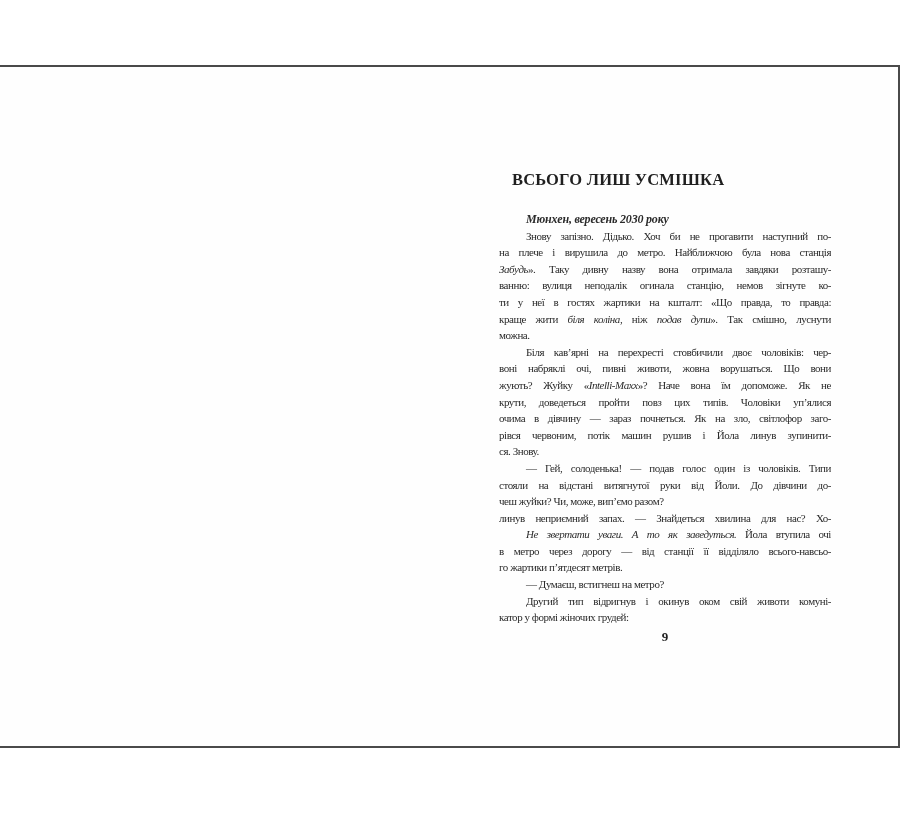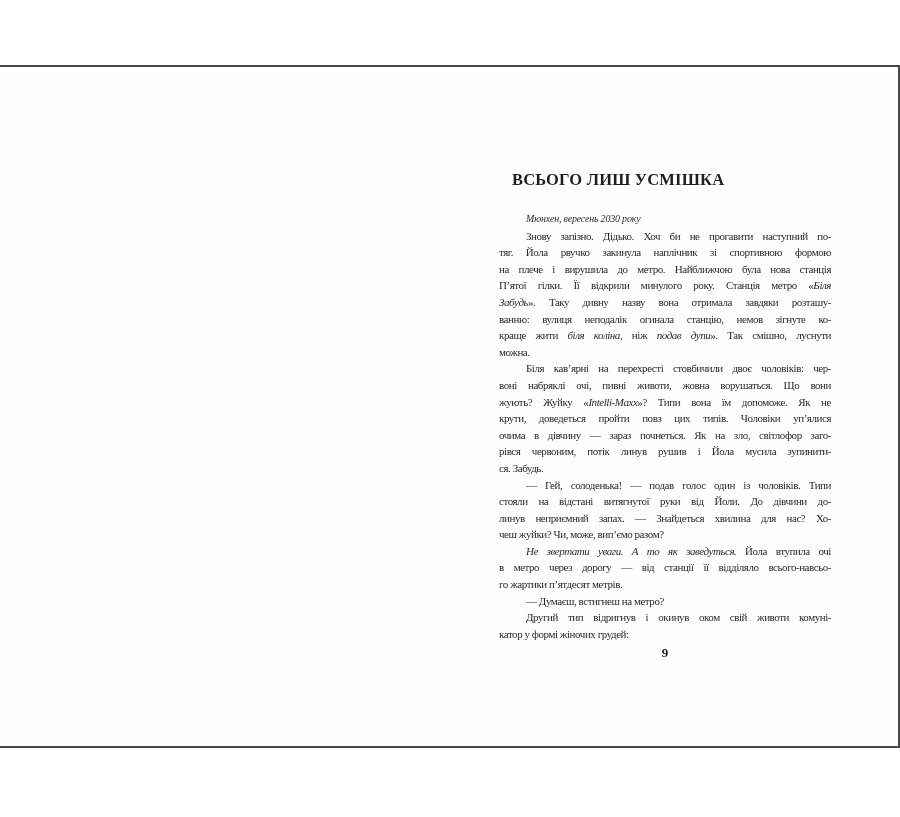--- a/index.html
+++ b/index.html
@@ -43,23 +43,23 @@
     font-size: 16.5px;
     font-weight: bold;
     line-height: 20px;
     letter-spacing: 0.2px;
     color: #1f1f1f;
     white-space: nowrap;
   }
   .dateline {
     margin: 21px 0 0 0;
     text-indent: 27px;
-    font-weight: normal;
+    font-weight: bold;
     font-style: italic;
-    font-size: 10px;
+    font-size: 12px;
     line-height: 16.6px;
     letter-spacing: -0.2px;
   }
   .pline {
     font-size: 11px;
     line-height: 16.6px;
     height: 16.6px;
     overflow: hidden;
     text-align: justify;
     text-align-last: justify;
@@ -87,42 +87,41 @@
 <body>
 
 <div class="scan-frame">
   <div class="blank-left-page"></div>
   <div class="text-column">
     <h1 class="chapter-title">ВСЬОГО ЛИШ УСМІШКА</h1>
     <p class="dateline">Мюнхен, вересень 2030 року</p>
     <div id="paras">
         <div>
           <div class="pline first"><span>Знову запізно. Дідько. Хоч би не прогавити наступний по-</span></div>
-          <div class="pline"><span>тяг. Йола рвучко закинула наплічник зі спортивною формою</span></div>
           <div class="pline"><span>на плече і вирушила до метро. Найближчою була нова станція</span></div>
-          <div class="pline"><span>П’ятої гілки. Її відкрили минулого року. Станція метро «</span><span class="it">Біля</span></div>
           <div class="pline"><span class="it">Забудь</span><span>». Таку дивну назву вона отримала завдяки розташу-</span></div>
           <div class="pline"><span>ванню: вулиця неподалік огинала станцію, немов зігнуте ко-</span></div>
+          <div class="pline"><span>ти у неї в гостях жартики на кшталт: «Що правда, то правда:</span></div>
           <div class="pline"><span>краще жити </span><span class="it">біля коліна</span><span>, ніж </span><span class="it">подав дупи</span><span>». Так смішно, луснути</span></div>
           <div class="pline last"><span>можна.</span></div>
         </div>
         <div>
           <div class="pline first"><span>Біля кав’ярні на перехресті стовбичили двоє чоловіків: чер-</span></div>
           <div class="pline"><span>воні набряклі очі, пивні животи, жовна ворушаться. Що вони</span></div>
-          <div class="pline"><span>жують? Жуйку «</span><span class="it">Intelli-Maxx</span><span>»? Типи вона їм допоможе. Як не</span></div>
+          <div class="pline"><span>жують? Жуйку «</span><span class="it">Intelli-Maxx</span><span>»? Наче вона їм допоможе. Як не</span></div>
           <div class="pline"><span>крути, доведеться пройти повз цих типів. Чоловіки уп’ялися</span></div>
           <div class="pline"><span>очима в дівчину — зараз почнеться. Як на зло, світлофор заго-</span></div>
-          <div class="pline"><span>рівся червоним, потік линув рушив і Йола мусила зупинити-</span></div>
-          <div class="pline last"><span>ся. Забудь.</span></div>
+          <div class="pline"><span>рівся червоним, потік машин рушив і Йола линув зупинити-</span></div>
+          <div class="pline last"><span>ся. Знову.</span></div>
         </div>
         <div>
           <div class="pline first"><span>— Гей, солоденька! — подав голос один із чоловіків. Типи</span></div>
           <div class="pline"><span>стояли на відстані витягнутої руки від Йоли. До дівчини до-</span></div>
+          <div class="pline last"><span>чеш жуйки? Чи, може, вип’ємо разом?</span></div>
           <div class="pline"><span>линув неприємний запах. — Знайдеться хвилина для нас? Хо-</span></div>
-          <div class="pline last"><span>чеш жуйки? Чи, може, вип’ємо разом?</span></div>
         </div>
         <div>
           <div class="pline first"><span class="it">Не звертати уваги. А то як заведуться.</span><span> Йола втупила очі</span></div>
           <div class="pline"><span>в метро через дорогу — від станції її відділяло всього-навсьо-</span></div>
           <div class="pline last"><span>го жартики п’ятдесят метрів.</span></div>
         </div>
         <div>
           <div class="pline first last"><span>— Думаєш, встигнеш на метро?</span></div>
         </div>
         <div>

